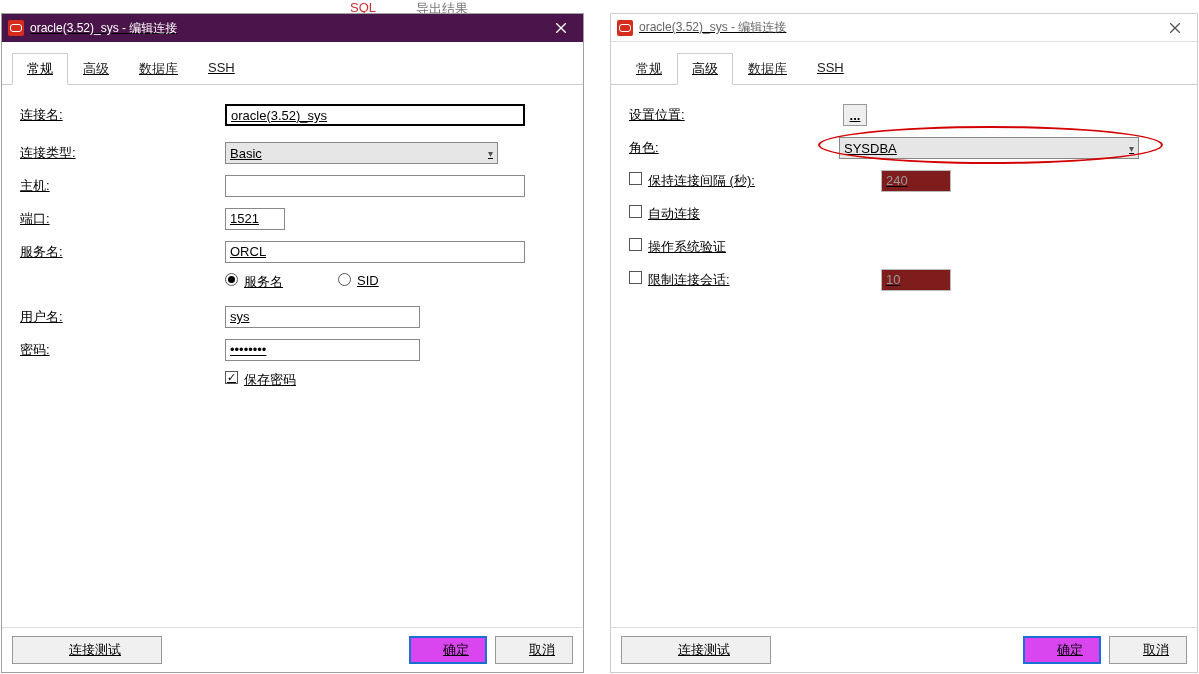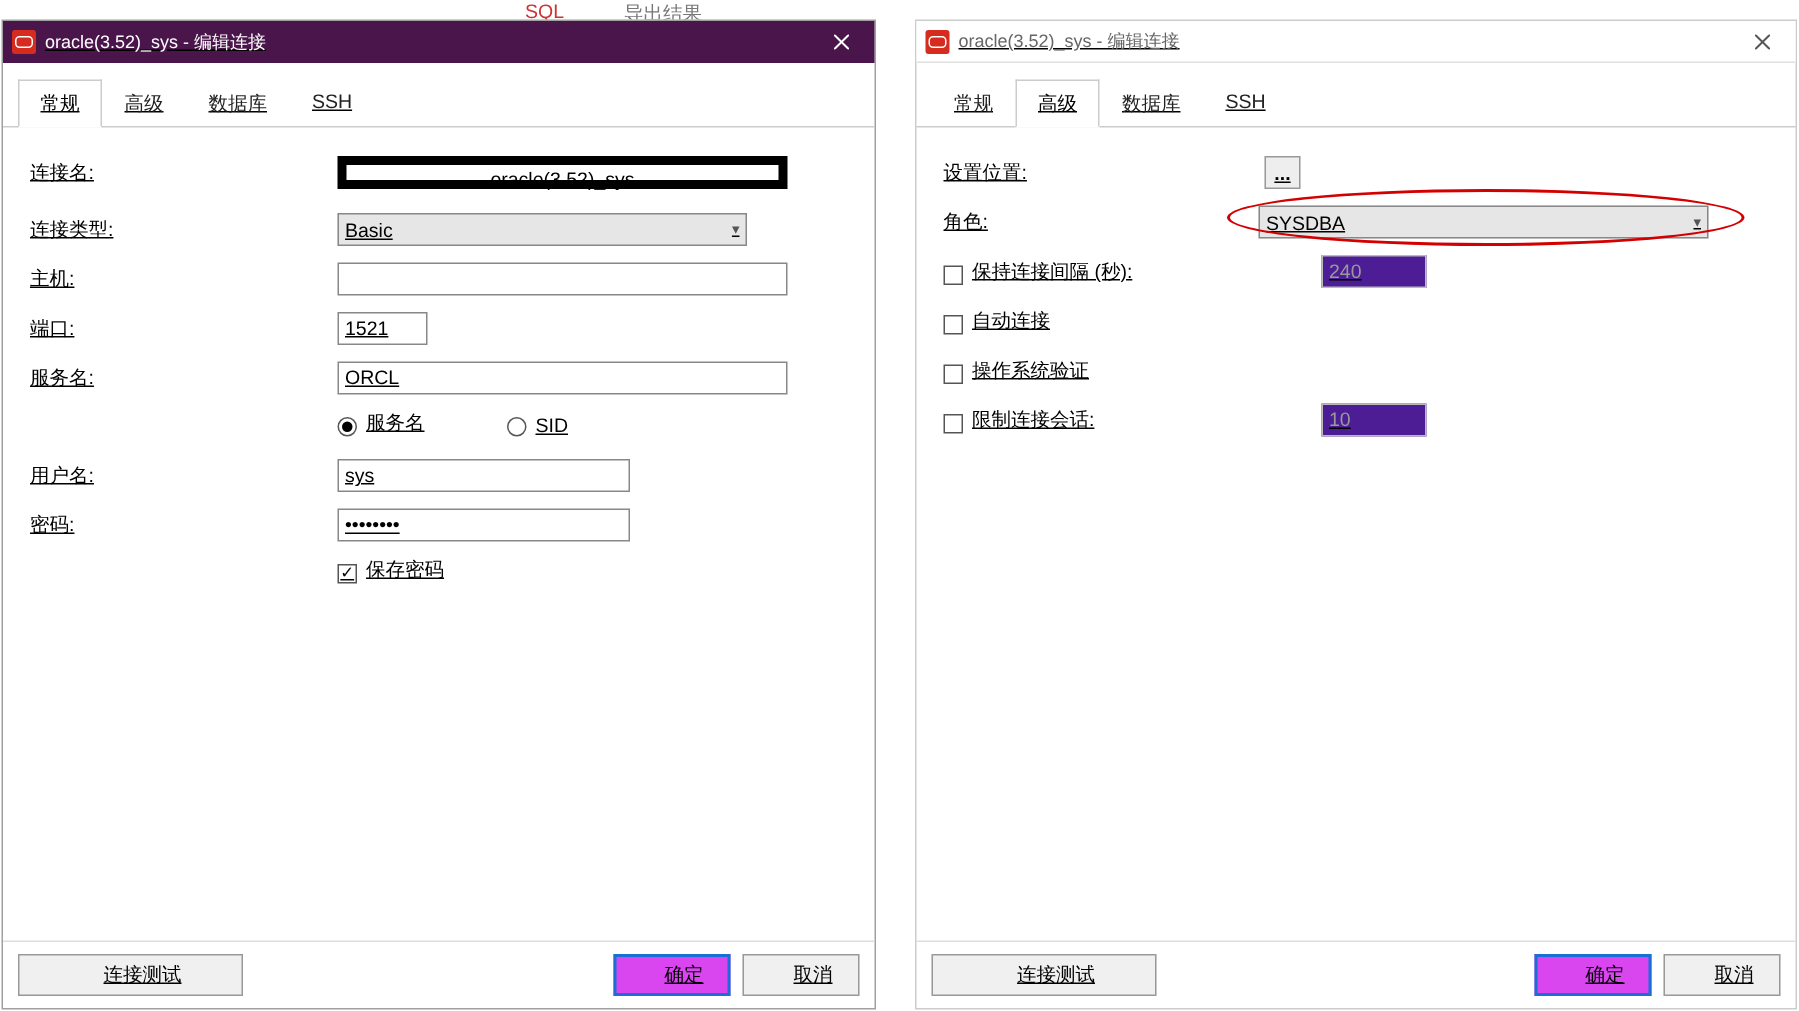--- a/index.html
+++ b/index.html
@@ -30,44 +30,44 @@
   .tab:not(.active) { color:#222; }
 
   .content { flex:1; padding: 18px 18px 10px 18px; overflow:hidden; }
   .row { display:flex; align-items:center; margin-bottom: 9px; min-height:24px; }
   .row .label { width: 205px; color:#000; }
   .dialog.right .row .label { width: 210px; }
   .row .label.check { width:auto; display:flex; align-items:center; gap:6px; }
   .row input[type=text], .row input[type=password], .row select, .row .select-like, .row .input-like {
     border:1px solid #888; padding:2px 4px; height:22px; background:#fff;
   }
-  .row .hl { border:6px solid #000000;text-align:center; }
+  .row .hl { border:2px solid #000000; }
   .row .wide { width:300px; }
   .row .mid { width:195px; }
   .row .small { width:60px; }
   .row .select-like { width:273px; display:flex; align-items:center; justify-content:space-between; background:#e6e6e6; }
   .row .select-like .chev { font-size:10px; color:#555; }
   .row.gap { margin-top:14px; }
   .radiogroup { display:flex; gap:55px; margin-left:205px; margin-top:2px; margin-bottom:10px; }
-  .radio, .checkbox { display:flex; align-items:flex-end; gap:6px; }
+  .radio, .checkbox { display:flex; align-items:flex-start; gap:6px; }
   .radio .dot { width:13px; height:13px; border:1px solid #555; border-radius:50%; display:flex; align-items:center; justify-content:center;}
   .radio.checked .dot::after { content:""; width:7px; height:7px; background:#000; border-radius:50%; }
   .checkbox .box { width:13px; height:13px; border:1px solid #555; display:flex; align-items:center; justify-content:center; font-size:11px; line-height:1;}
   .checkbox.checked .box::after { content:"✓"; }
   .savepw-row { margin-left:205px; margin-top:6px; }
   .blurred { filter: blur(3px); color:#666; }
 
   .footer { display:flex; padding: 8px 10px; gap:8px; border-top:1px solid #ddd; }
   .footer .spacer { flex:1; }
   .footer .btn { min-width:78px; height:28px; border:1px solid #999; background:#f0f0f0; display:flex; align-items:center; justify-content:center;padding-left:16px; }
   .footer .btn.wide { min-width:150px; }
   .footer .btn.primary { border:2px solid #1a6fd6; background:#d946ef; }
 
   .right-input { width:300px; }
-  .right-input.disabled, .input-like.disabled { color:#999; border-color:#bbb; background:#4c1d95; }
+  .right-input.disabled, .input-like.disabled { color:#999; border-color:#bbb; background:#7f1d1d; }
   .browse-btn { width:24px; height:22px; border:1px solid #999; background:#eee; display:inline-flex; align-items:center; justify-content:center; margin-left:4px; font-weight:bold;}
   .role-row-wrap { position:relative; }
   .ellipse { position:absolute; width:345px; height:38px; border:2.5px solid #d40000; border-radius:50%; left:818px; top:126px; pointer-events:none; }
 </style>
 </head>
 <body>
 
 <div class="topbar-fragments">
   <span>SQL</span>
   <span class="res">导出结果</span>

